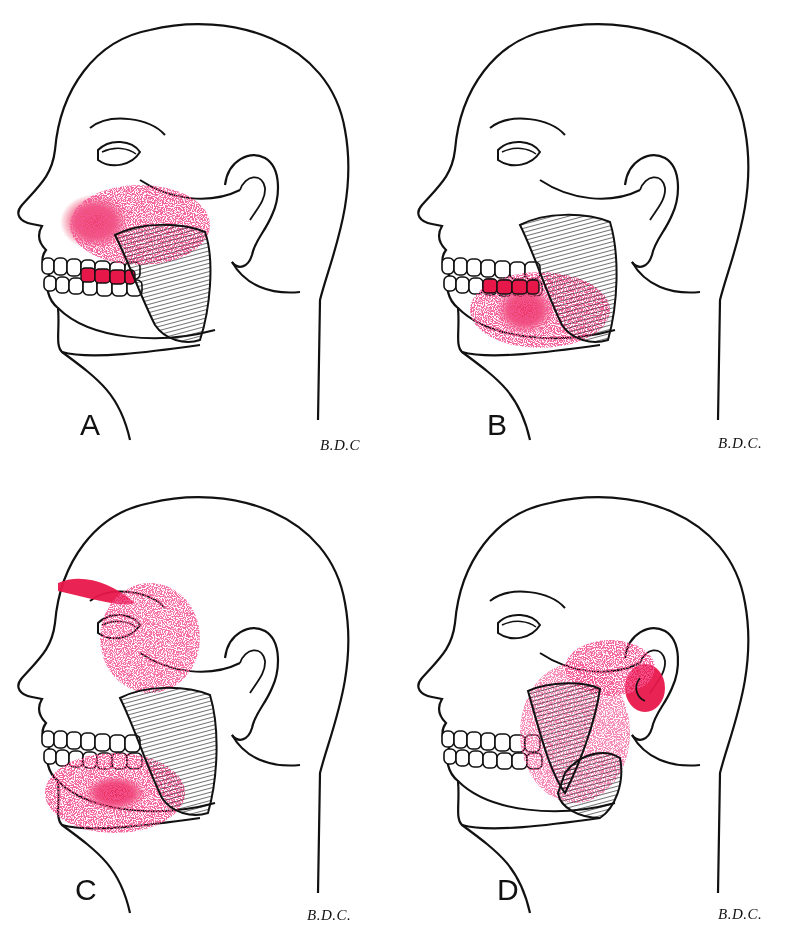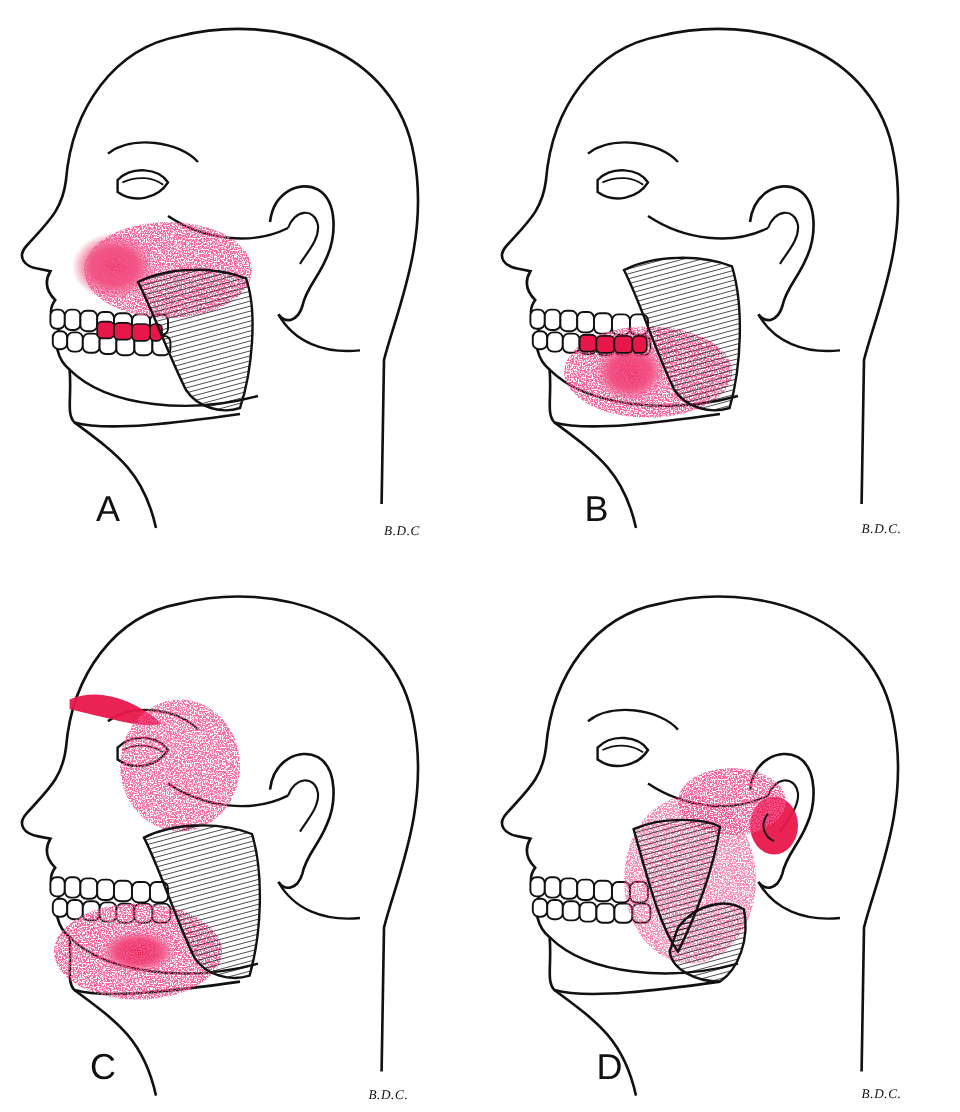--- a/index.html
+++ b/index.html
@@ -1,20 +1,20 @@
 <!DOCTYPE html>
 <html><head>
   <meta charset="utf-8">
   <style>
     html, body { margin: 0; padding: 0; background: #ffffff; }
     body { width: 800px; height: 927px; position: relative; overflow: hidden; font-family: "Liberation Sans", sans-serif; }
     .panel { position: absolute; width: 400px; }
     .panel svg { position: absolute; left: 0; top: 0; }
     .panel-label { position: absolute; font-family: "Liberation Sans", sans-serif; font-size: 30px; color: #111; font-weight: normal; }
-    .signature { position: absolute; font-family: "Liberation Serif", serif; font-style: italic; font-size: 11px; color: #111; letter-spacing: 0.5px; }
+    .signature { position: absolute; font-family: "Liberation Serif", serif; font-style: italic; font-size: 15px; color: #111; letter-spacing: 0.5px; }
   </style>
 </head>
 <body>
 
 <svg width="0" height="0" style="position:absolute">
   <defs>
     <pattern id="stripes" patternUnits="userSpaceOnUse" width="4" height="4" patternTransform="rotate(75)">
       <line x1="0" y1="0" x2="0" y2="4" stroke="#111" stroke-width="1.2"></line>
     </pattern>
     <radialGradient id="painGrad" cx="50%" cy="50%" r="50%">

